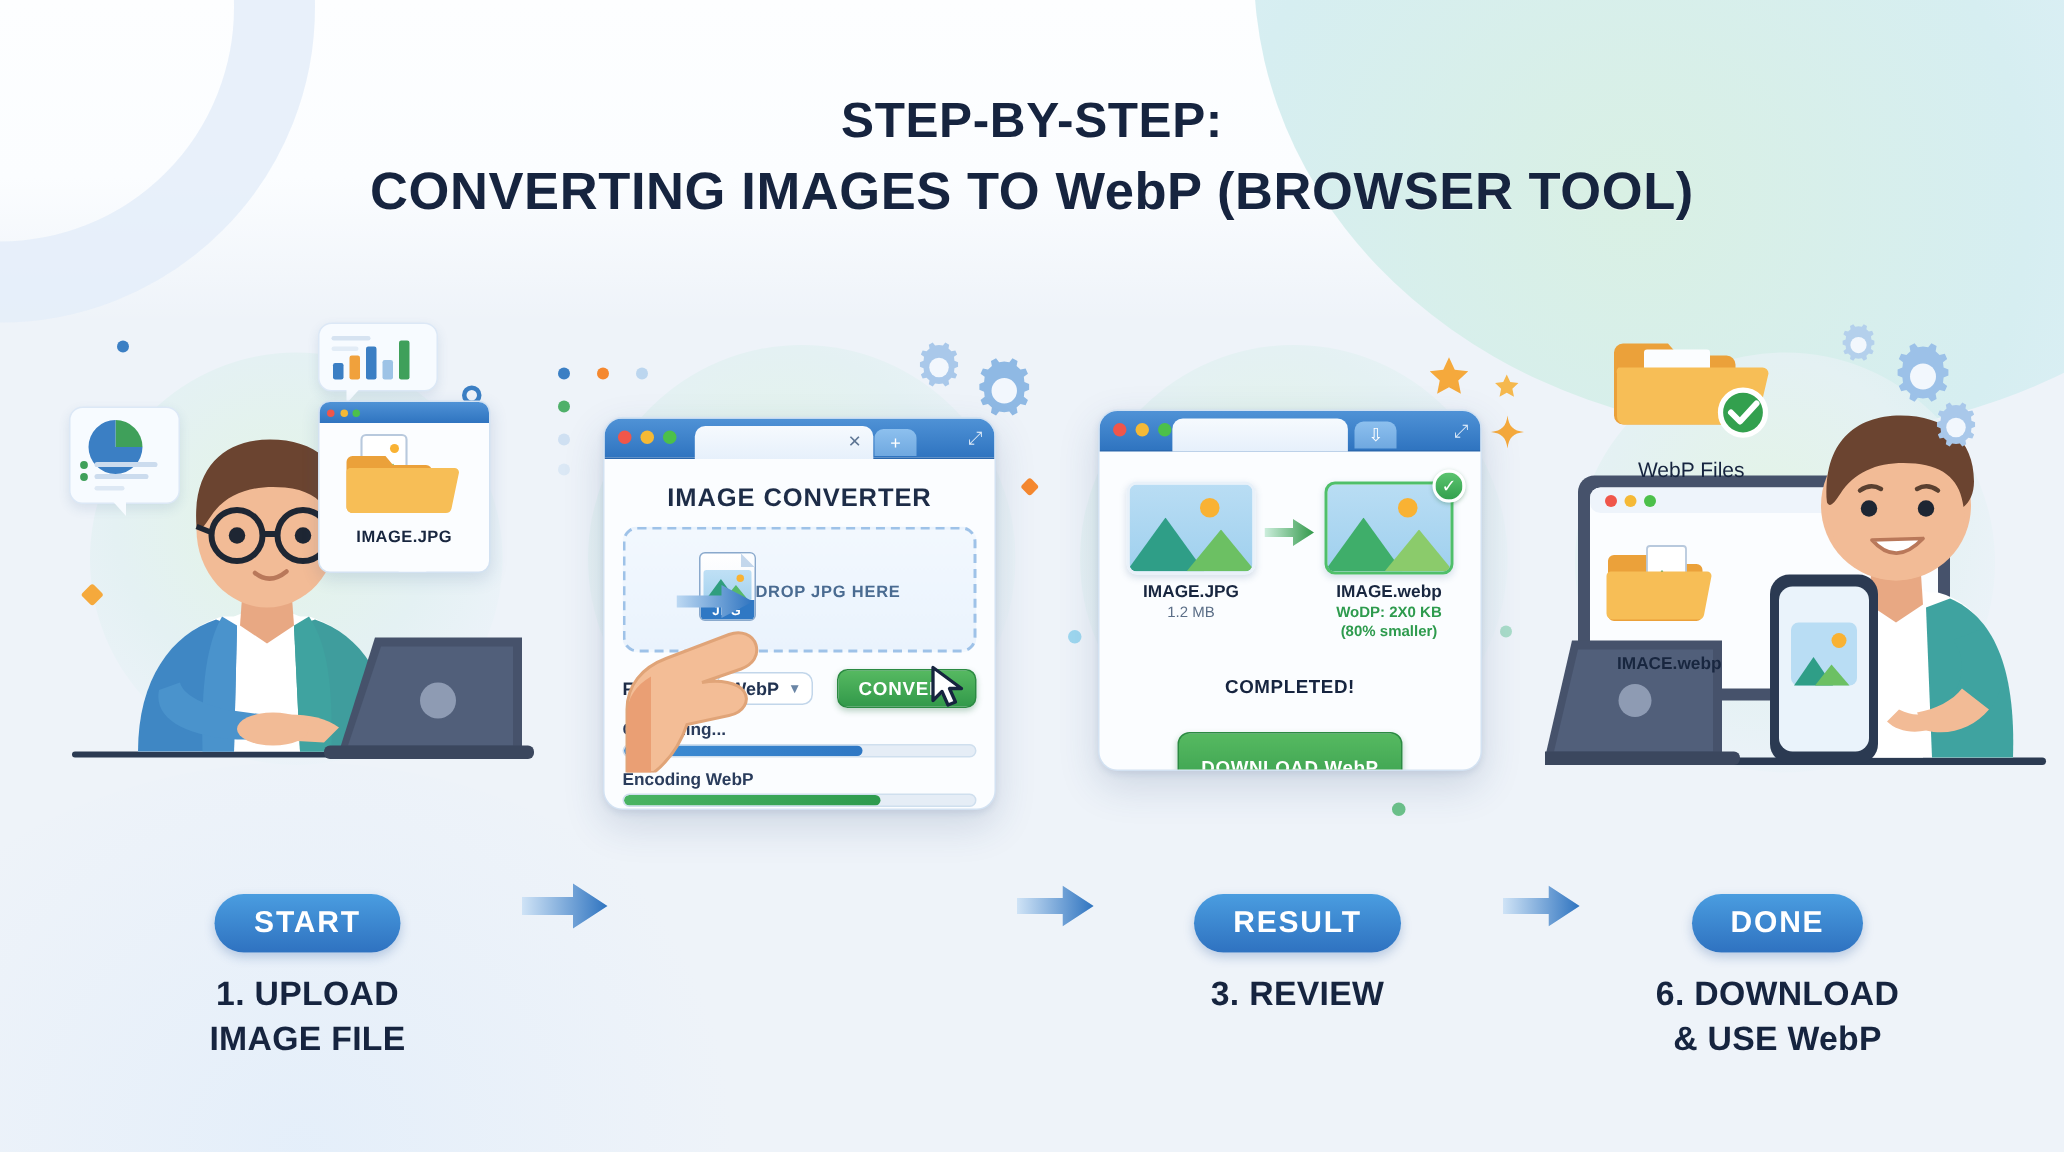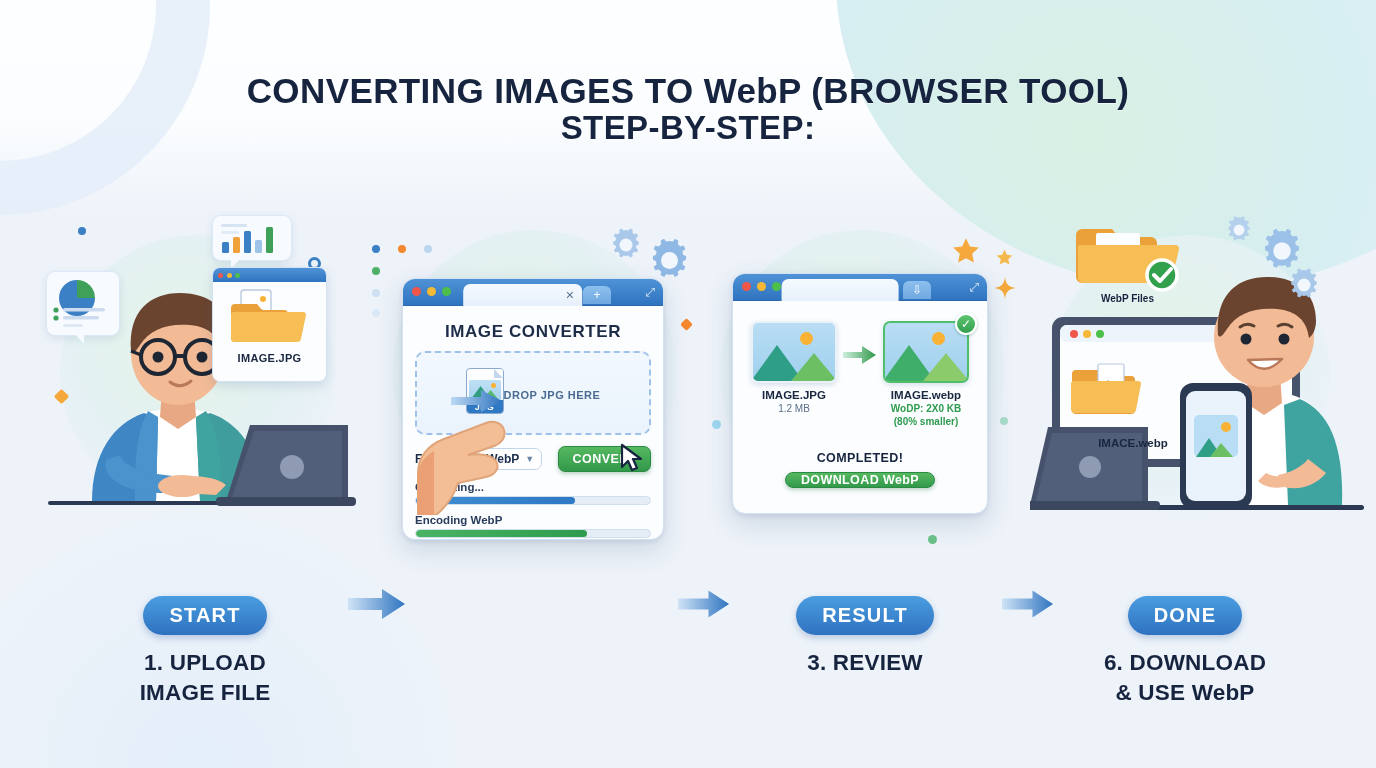--- a/index.html
+++ b/index.html
@@ -145,24 +145,24 @@
     background:linear-gradient(180deg,#5cc46f,#33a04e); border:2px solid #fff; color:#fff;
     font-size:12px; display:flex; align-items:center; justify-content:center; z-index:3;
     box-shadow:0 1px 3px rgba(30,110,55,.35);
   }
   .fname { font-size:11.5px; font-weight:bold; color:#18263f; margin-top:6px; }
   .fmeta { font-size:10px; color:#5b6e87; margin-top:2px; }
   .fmeta.green { color:#2e9b4e; font-weight:bold; }
   .cmp-arrow { margin-top:24px; }
   .completed { text-align:center; font-size:12.5px; font-weight:bold; color:#16243f; letter-spacing:.4px; margin-top:24px; }
   .btn-download {
-    display:block; margin:7px auto 0; width:fit-content;
+    display:block; margin:23px auto 0; width:fit-content;
     background:linear-gradient(180deg,#56b961,#32994a); color:#fff;
     font-weight:bold; font-size:12.5px; letter-spacing:.4px;
-    padding:0 15px; border-radius:8px; border:1px solid #2b8a42;
+    padding:16px 15px; border-radius:8px; border:1px solid #2b8a42;
     box-shadow:0 2px 4px rgba(30,110,55,.3);
   }
 
   
   .person-svg { position:absolute; z-index:2; }
   .bubble {
     position:absolute; background:#f7fbff; border:1px solid #dce8f6; border-radius:9px;
     box-shadow:0 3px 8px rgba(50,90,140,.12); z-index:3;
   }
   .mini-win { position:absolute; border-radius:8px; overflow:hidden; background:#fbfdff;
@@ -196,22 +196,22 @@
 <body>
 
 <div class="stage-bg">
   <div class="bg-white-top"></div>
   <div class="bg-blob-tr"></div>
   <div class="bg-ring-tl"></div>
   <div class="bg-soft-bl"></div>
 </div>
 
 <div class="title-wrap">
+  <div class="title-line title-1">STEP-BY-STEP:</div>
   <div class="title-line title-2">CONVERTING IMAGES TO WebP (BROWSER TOOL)</div>
-  <div class="title-line title-1">STEP-BY-STEP:</div>
 </div>
 
 <div class="flow">
 
   <div class="halo" style="left:60px;top:30px;width:275px;height:275px;"></div>
   <div class="halo" style="left:392px;top:25px;width:285px;height:285px;"></div>
   <div class="halo" style="left:720px;top:25px;width:285px;height:285px;"></div>
   <div class="halo" style="left:1050px;top:30px;width:280px;height:280px;"></div>
 
   <div class="stage" style="left:30px;width:340px;">
@@ -479,21 +479,21 @@
 
   <div class="stage" style="left:1030px;width:340px;">
 
     <svg width="110" height="82" style="position:absolute;left:44px;top:14px;z-index:4;" viewBox="0 0 110 82">
       <path d="M8 10 h30 l7 8 h32 a6 6 0 0 1 6 6 v34 a6 6 0 0 1 -6 6 h-69 a6 6 0 0 1 -6 -6 v-42 a6 6 0 0 1 6 -6 z" fill="#eba13a"></path>
       <rect x="22" y="14" width="44" height="14" rx="2" fill="#fbfdff"></rect>
       <path d="M5 26 h96 a4 4 0 0 1 4 4 l-7 30 a5 5 0 0 1 -5 4 h-84 a5 5 0 0 1 -5 -5 v-29 a4 4 0 0 1 1 -4 z" fill="#f7be56"></path>
       <circle cx="88" cy="56" r="15" fill="#33a04e" stroke="#ffffff" stroke-width="3.5"></circle>
       <path d="M80 56 l6 6 l11 -12" fill="none" stroke="#ffffff" stroke-width="4" stroke-linecap="round" stroke-linejoin="round"></path>
     </svg>
-    <div style="position:absolute;left:20px;top:88px;width:155px;text-align:center;font-size:10px;font-weight:bold;color:#16243f;z-index:4;">WebP Files</div>
+    <div style="position:absolute;left:20px;top:100px;width:155px;text-align:center;font-size:14px;font-weight:normal;color:#16243f;z-index:4;">WebP Files</div>
 
     <svg class="person-svg" width="340" height="325" viewBox="0 0 340 325">
 
       <rect x="22" y="112" width="248" height="150" rx="11" fill="#46526b"></rect>
       <rect x="30" y="120" width="232" height="134" rx="7" fill="#fbfdff"></rect>
       <rect x="30" y="120" width="232" height="17" rx="7" fill="#eef4fb"></rect>
       <circle cx="44" cy="129" r="4" fill="#f0564a"></circle>
       <circle cx="57" cy="129" r="4" fill="#f5b936"></circle>
       <circle cx="70" cy="129" r="4" fill="#4cc04a"></circle>
 
@@ -536,21 +536,21 @@
       <rect x="164" y="210" width="44" height="42" rx="5" fill="#b9ddf4"></rect>
       <circle cx="196" cy="222" r="5" fill="#f9b233"></circle>
       <path d="M166 252 l13 -19 l13 19 z" fill="#2f9e87"></path>
       <path d="M180 252 l11 -14 l12 14 z" fill="#6cc063"></path>
 
       <path d="M292 214 C308 234 308 256 296 268 L272 258 C280 246 280 232 272 222 Z" fill="#3fa3a0"></path>
       <path d="M296 268 C286 280 270 286 254 282 L248 270 C260 268 272 262 278 254 Z" fill="#f2bb96"></path>
       <path d="M254 282 C244 284 234 282 228 276 L236 268 C244 272 250 272 254 270 Z" fill="#f2bb96"></path>
     </svg>
 
-    <div style="position:absolute;left:48px;top:232px;width:110px;text-align:center;font-size:11.5px;font-weight:bold;color:#18263f;z-index:4;">IMACE.webp</div>
+    <div style="position:absolute;left:48px;top:232px;width:110px;font-size:11.5px;font-weight:bold;color:#18263f;z-index:4;">IMACE.webp</div>
 
     <svg class="decor" style="left:228px;top:22px;width:48px;height:48px;" viewBox="0 0 36 36">
       <path d="M18 3 l2.6 .4 1.6-2 2.6 1.4-.5 2.6 2 1.8 2.6-.6 1.2 2.7-2.1 1.6.3 2.6 2.4 1v3l-2.4 1-.3 2.6 2.1 1.6-1.2 2.7-2.6-.6-2 1.8.5 2.6-2.6 1.4-1.6-2-2.6.4-2.6-.4-1.6 2-2.6-1.4.5-2.6-2-1.8-2.6.6-1.2-2.7 2.1-1.6-.3-2.6-2.4-1v-3l2.4-1 .3-2.6-2.1-1.6 1.2-2.7 2.6.6 2-1.8-.5-2.6 2.6-1.4 1.6 2z" fill="#9cc1e8"></path>
       <circle cx="18" cy="18" r="6.5" fill="#f2f7fd"></circle>
     </svg>
     <svg class="decor" style="left:194px;top:10px;width:30px;height:30px;" viewBox="0 0 36 36">
       <path d="M18 3 l2.6 .4 1.6-2 2.6 1.4-.5 2.6 2 1.8 2.6-.6 1.2 2.7-2.1 1.6.3 2.6 2.4 1v3l-2.4 1-.3 2.6 2.1 1.6-1.2 2.7-2.6-.6-2 1.8.5 2.6-2.6 1.4-1.6-2-2.6.4-2.6-.4-1.6 2-2.6-1.4.5-2.6-2-1.8-2.6.6-1.2-2.7 2.1-1.6-.3-2.6-2.4-1v-3l2.4-1 .3-2.6-2.1-1.6 1.2-2.7 2.6.6 2-1.8-.5-2.6 2.6-1.4 1.6 2z" fill="#b4d0ec"></path>
       <circle cx="18" cy="18" r="6.5" fill="#f2f7fd"></circle>
     </svg>
     <svg class="decor" style="left:256px;top:62px;width:36px;height:36px;" viewBox="0 0 36 36">

